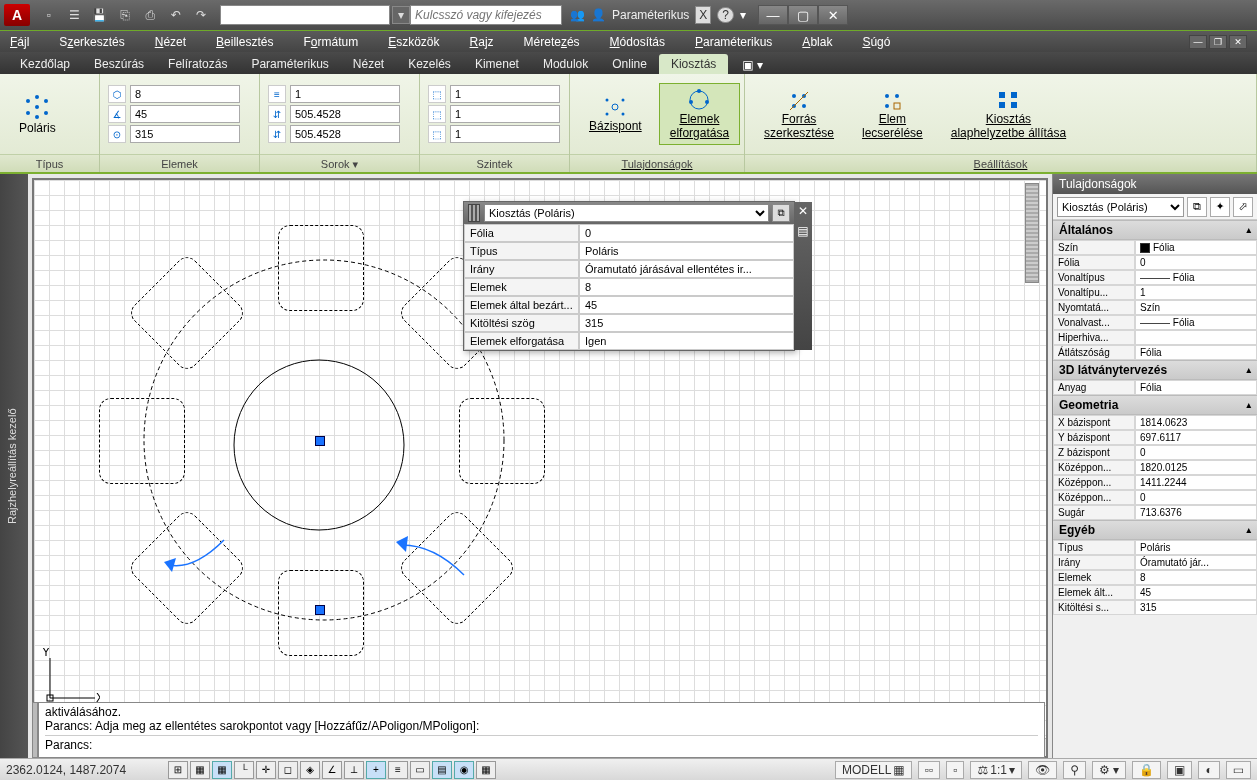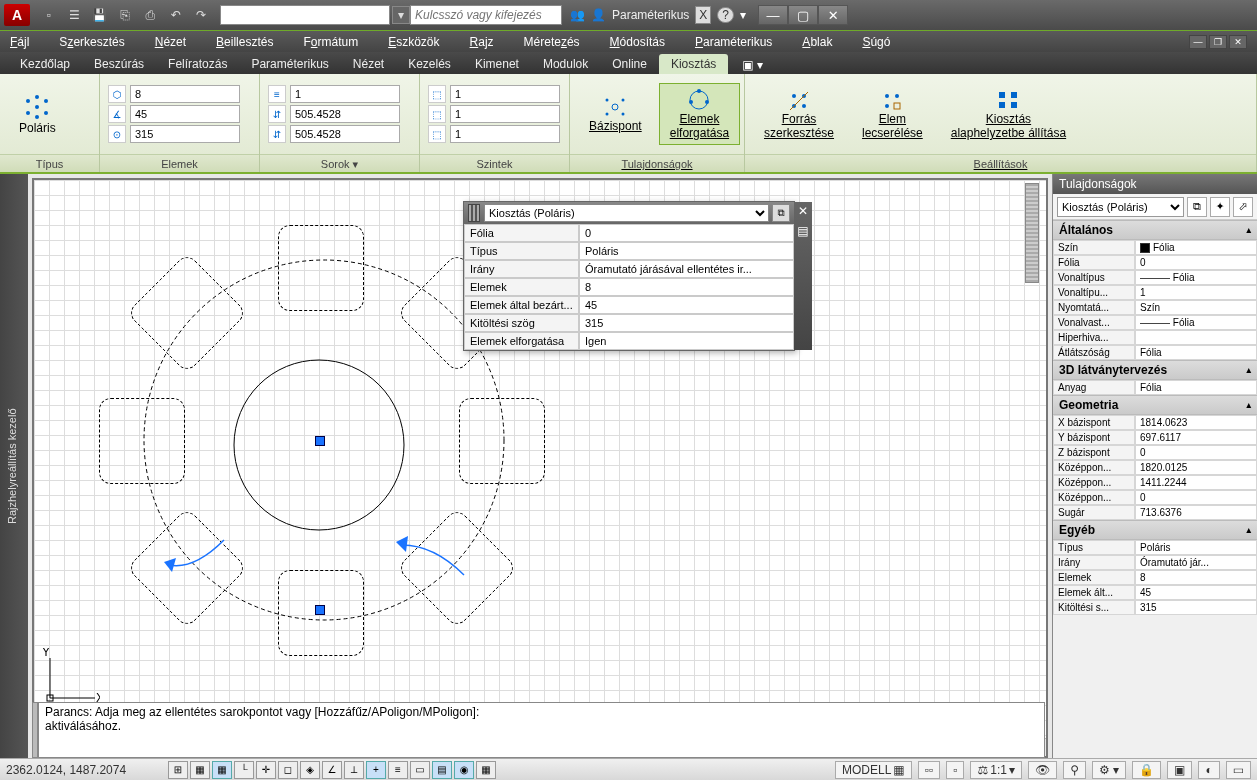--- a/index.html
+++ b/index.html
@@ -466,22 +466,23 @@
       <div class="cell">Igen</div>
     </div>
   <div class="qprops-right-strip">
     <span class="x">✕</span>
     <span style="margin-top:6px;cursor:pointer">▤</span>
   </div>
 </div>
 
 <div class="cmd-handle"></div>
 <div class="cmd-area">
+  <div class="line">aktiválásához.</div>
   <div class="line">Parancs: Adja meg az ellentétes sarokpontot vagy [Hozzáfűz/APoligon/MPoligon]:</div>
-  <div class="line">aktiválásához.</div>
+  <div class="line" style="border-top:1px solid #ccc;margin-top:2px;padding-top:2px;">Parancs:</div>
 </div>
 
 <div class="statusbar">
   <div class="left">2362.0124, 1487.2074</div>
   <div class="toggles">
     <button>⊞</button>
     <button>▦</button>
     <button class="on">▦</button>
     <button>└</button>
     <button>✛</button>

